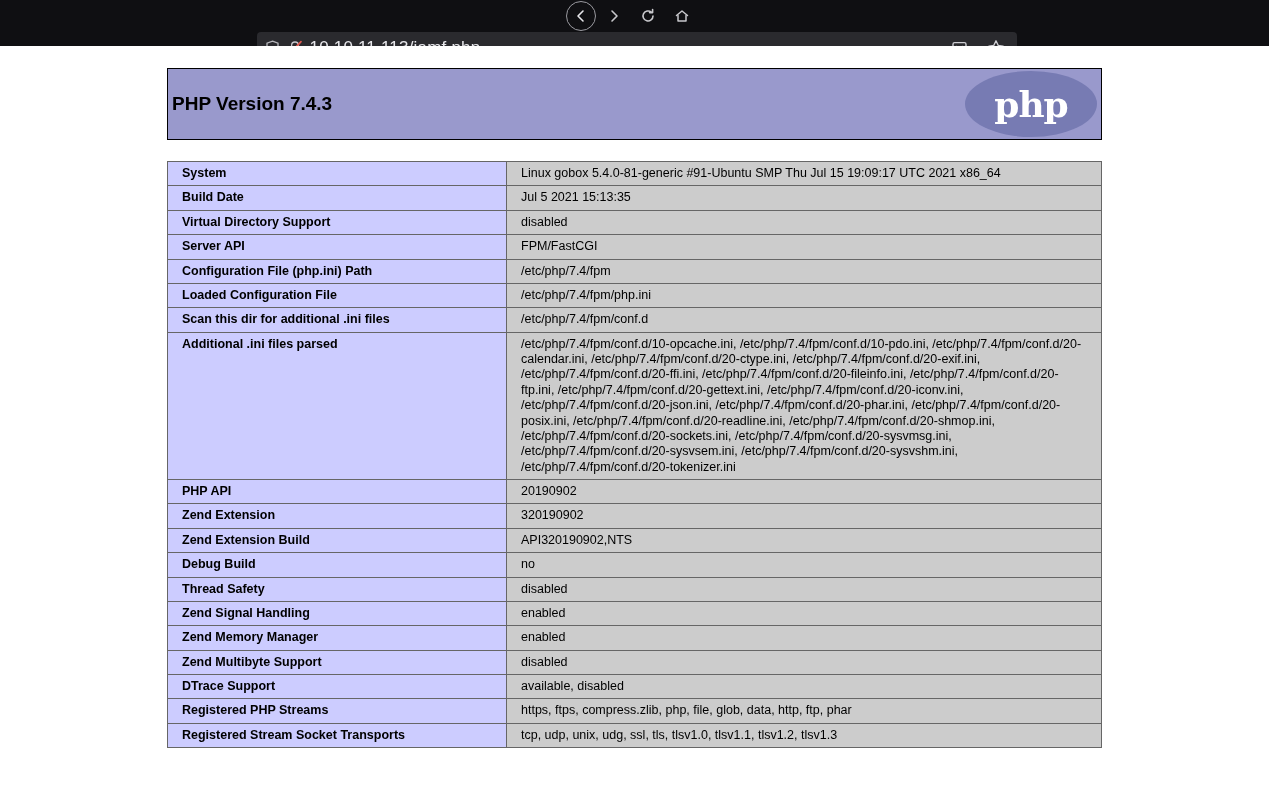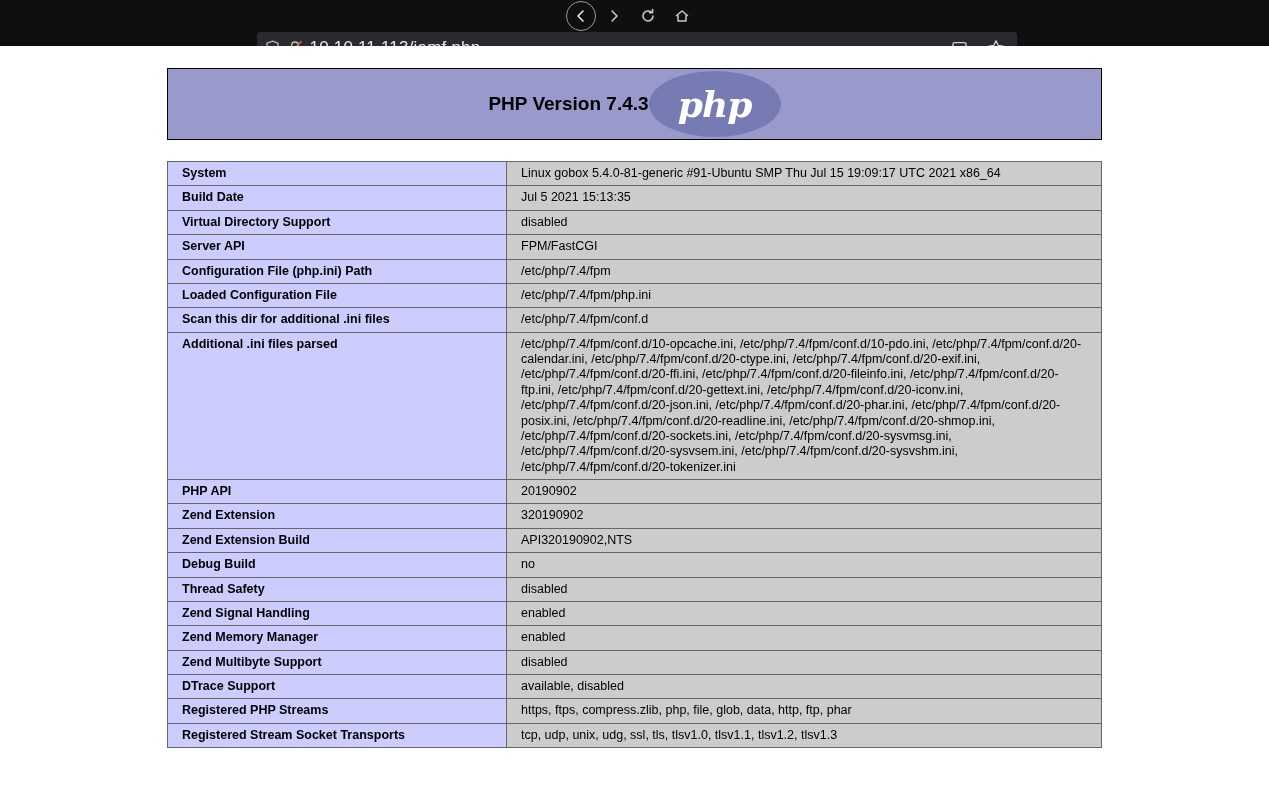--- a/index.html
+++ b/index.html
@@ -115,43 +115,42 @@
 
   .phpheader {
     width: 100%;
     border: 1px solid #000;
     border-collapse: collapse;
     background: #9999cc;
     height: 72px;
     box-sizing: border-box;
     display: flex;
     align-items: center;
-    justify-content: center;
-    padding: 0 12px;
+    justify-content: space-between;
+    padding: 0 4px;
   }
   .phpheader h1 {
     font-size: 19px;
     margin: 0;
     color: #000;
     font-family: "Liberation Sans", sans-serif;
     font-weight: bold;
   }
   .php-logo {
     width: 132px;
     height: 66px;
     background: #777bb3;
     border-radius: 50% / 50%;
     display: flex;
     align-items: center;
     justify-content: center;
     position: relative;
   }
   .php-logo .wordmark {
     font-family: "DejaVu Serif", serif;
-    font-style: italic;
     font-weight: bold;
     font-size: 36px;
     color: #ffffff;
     letter-spacing: -1px;
   }
 
   table.infotable {
     width: 100%;
     border-collapse: collapse;
     margin-top: 21px;

